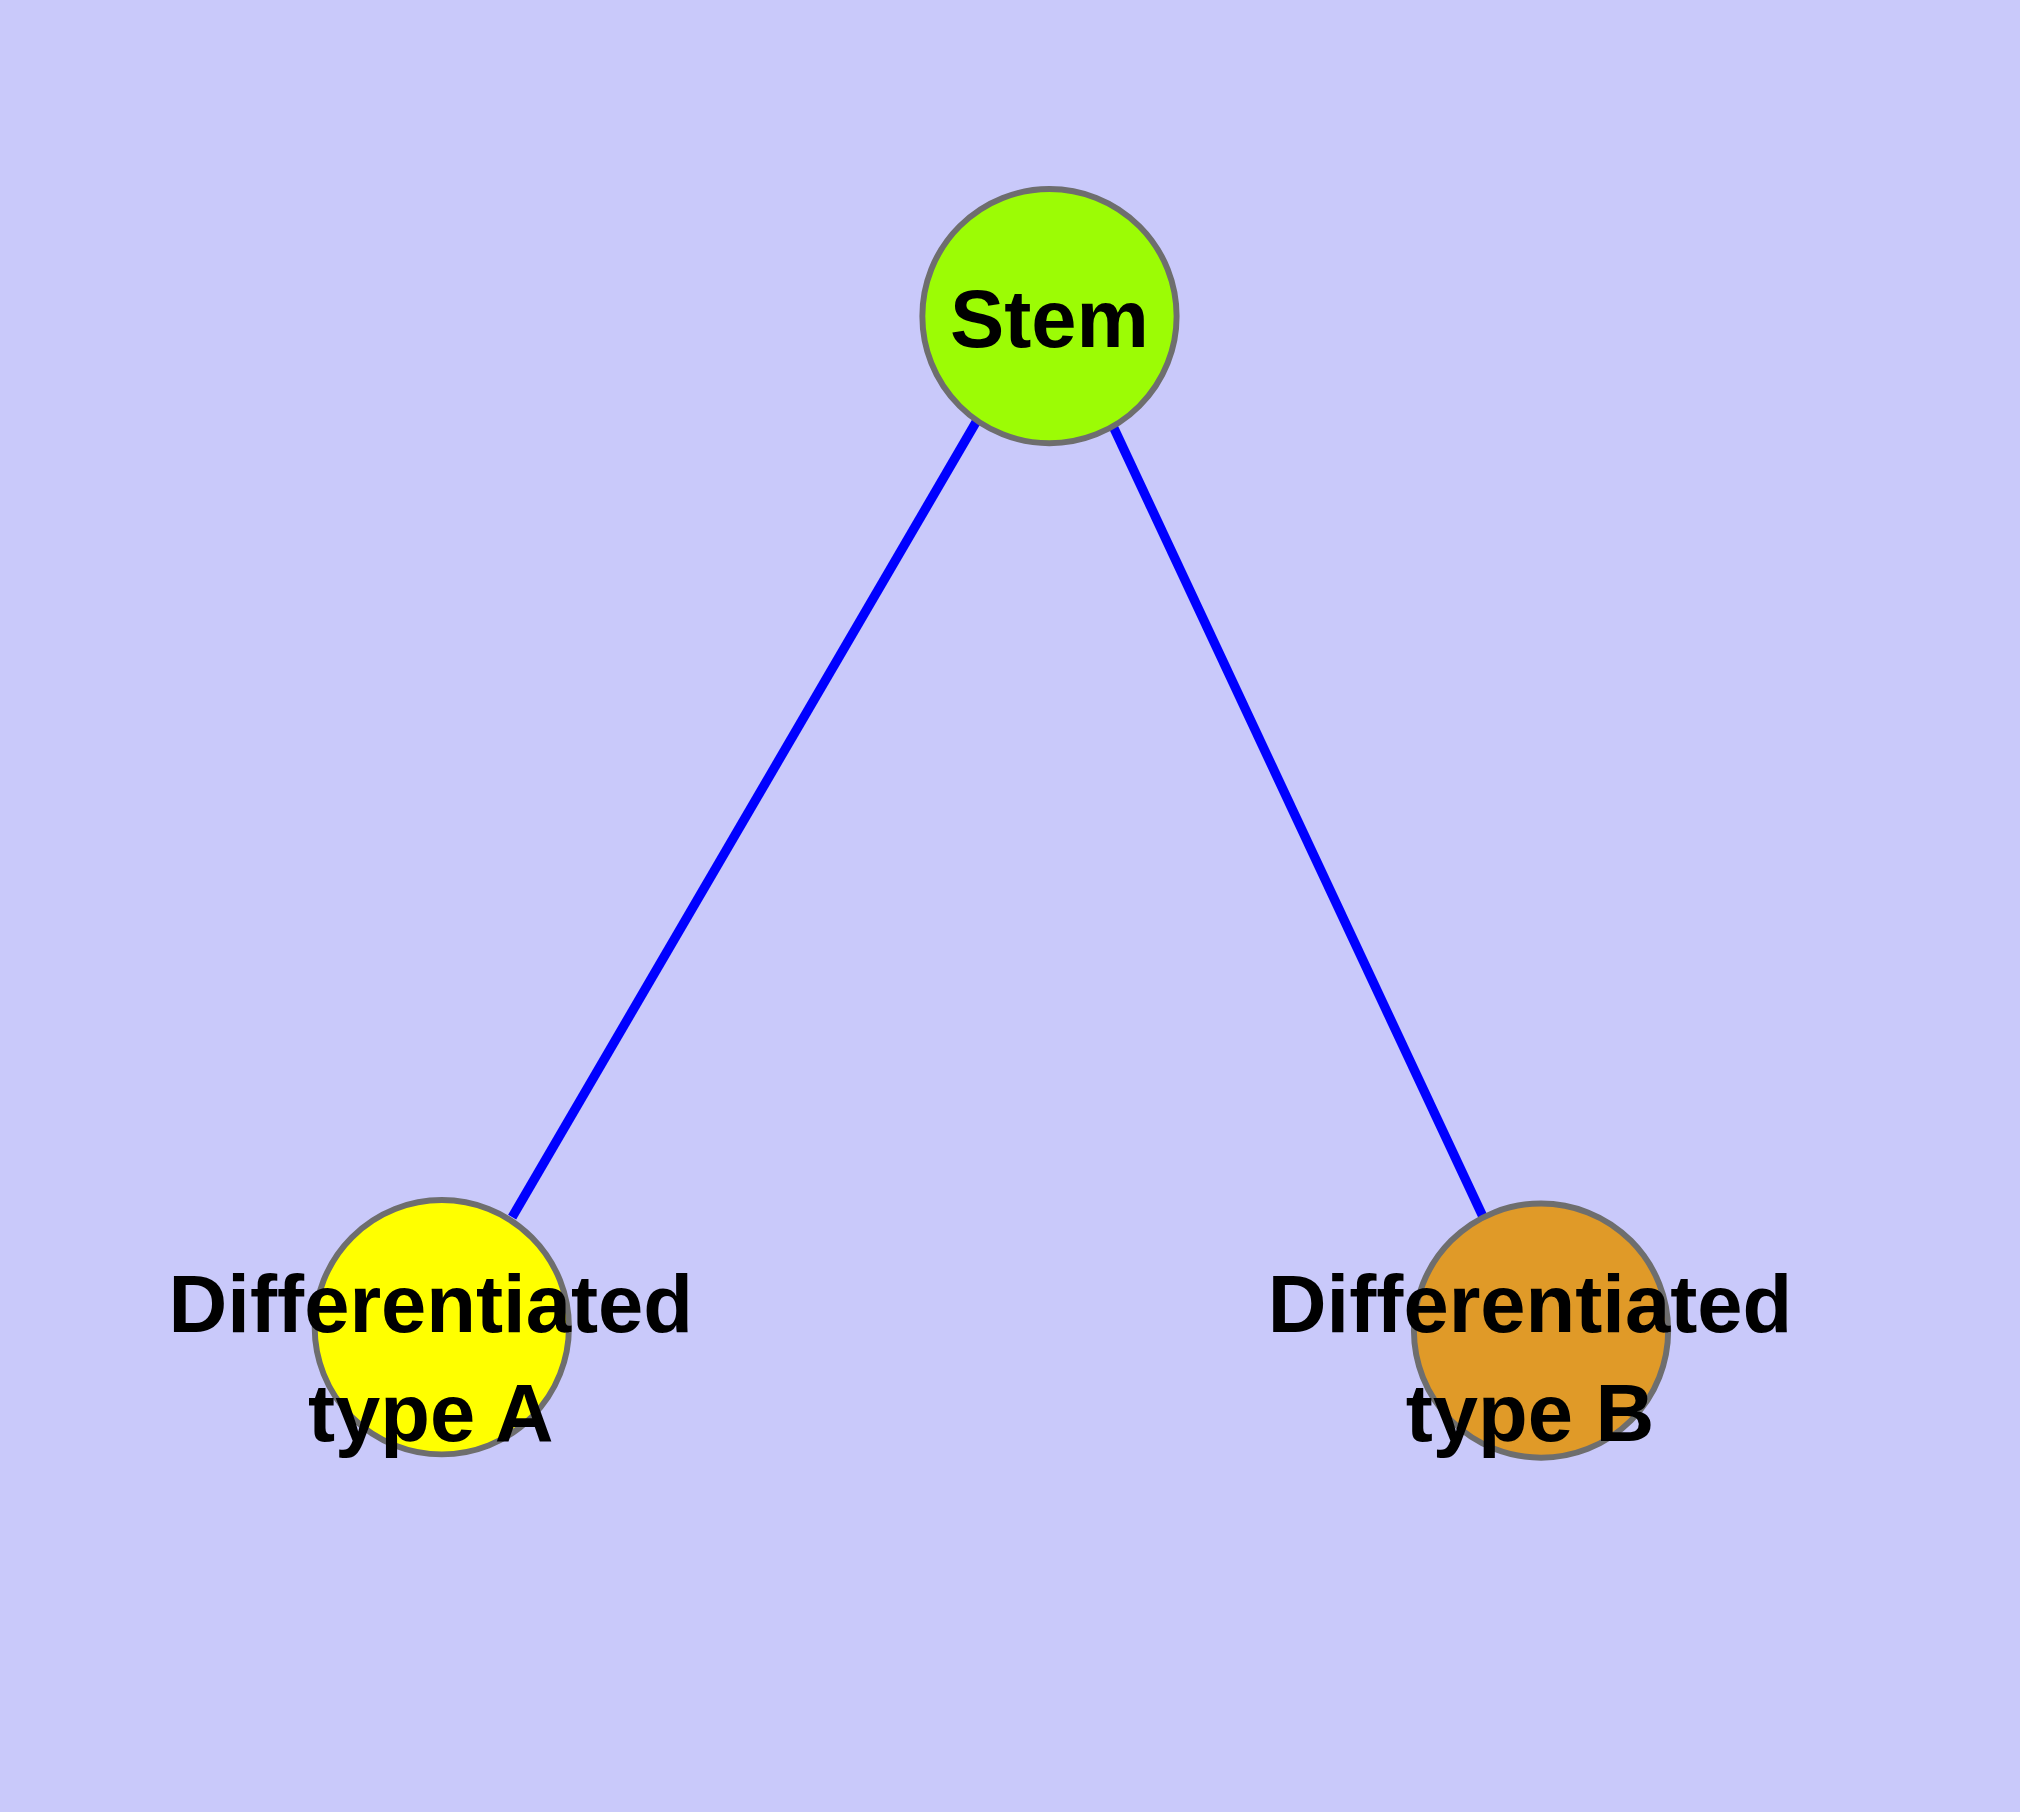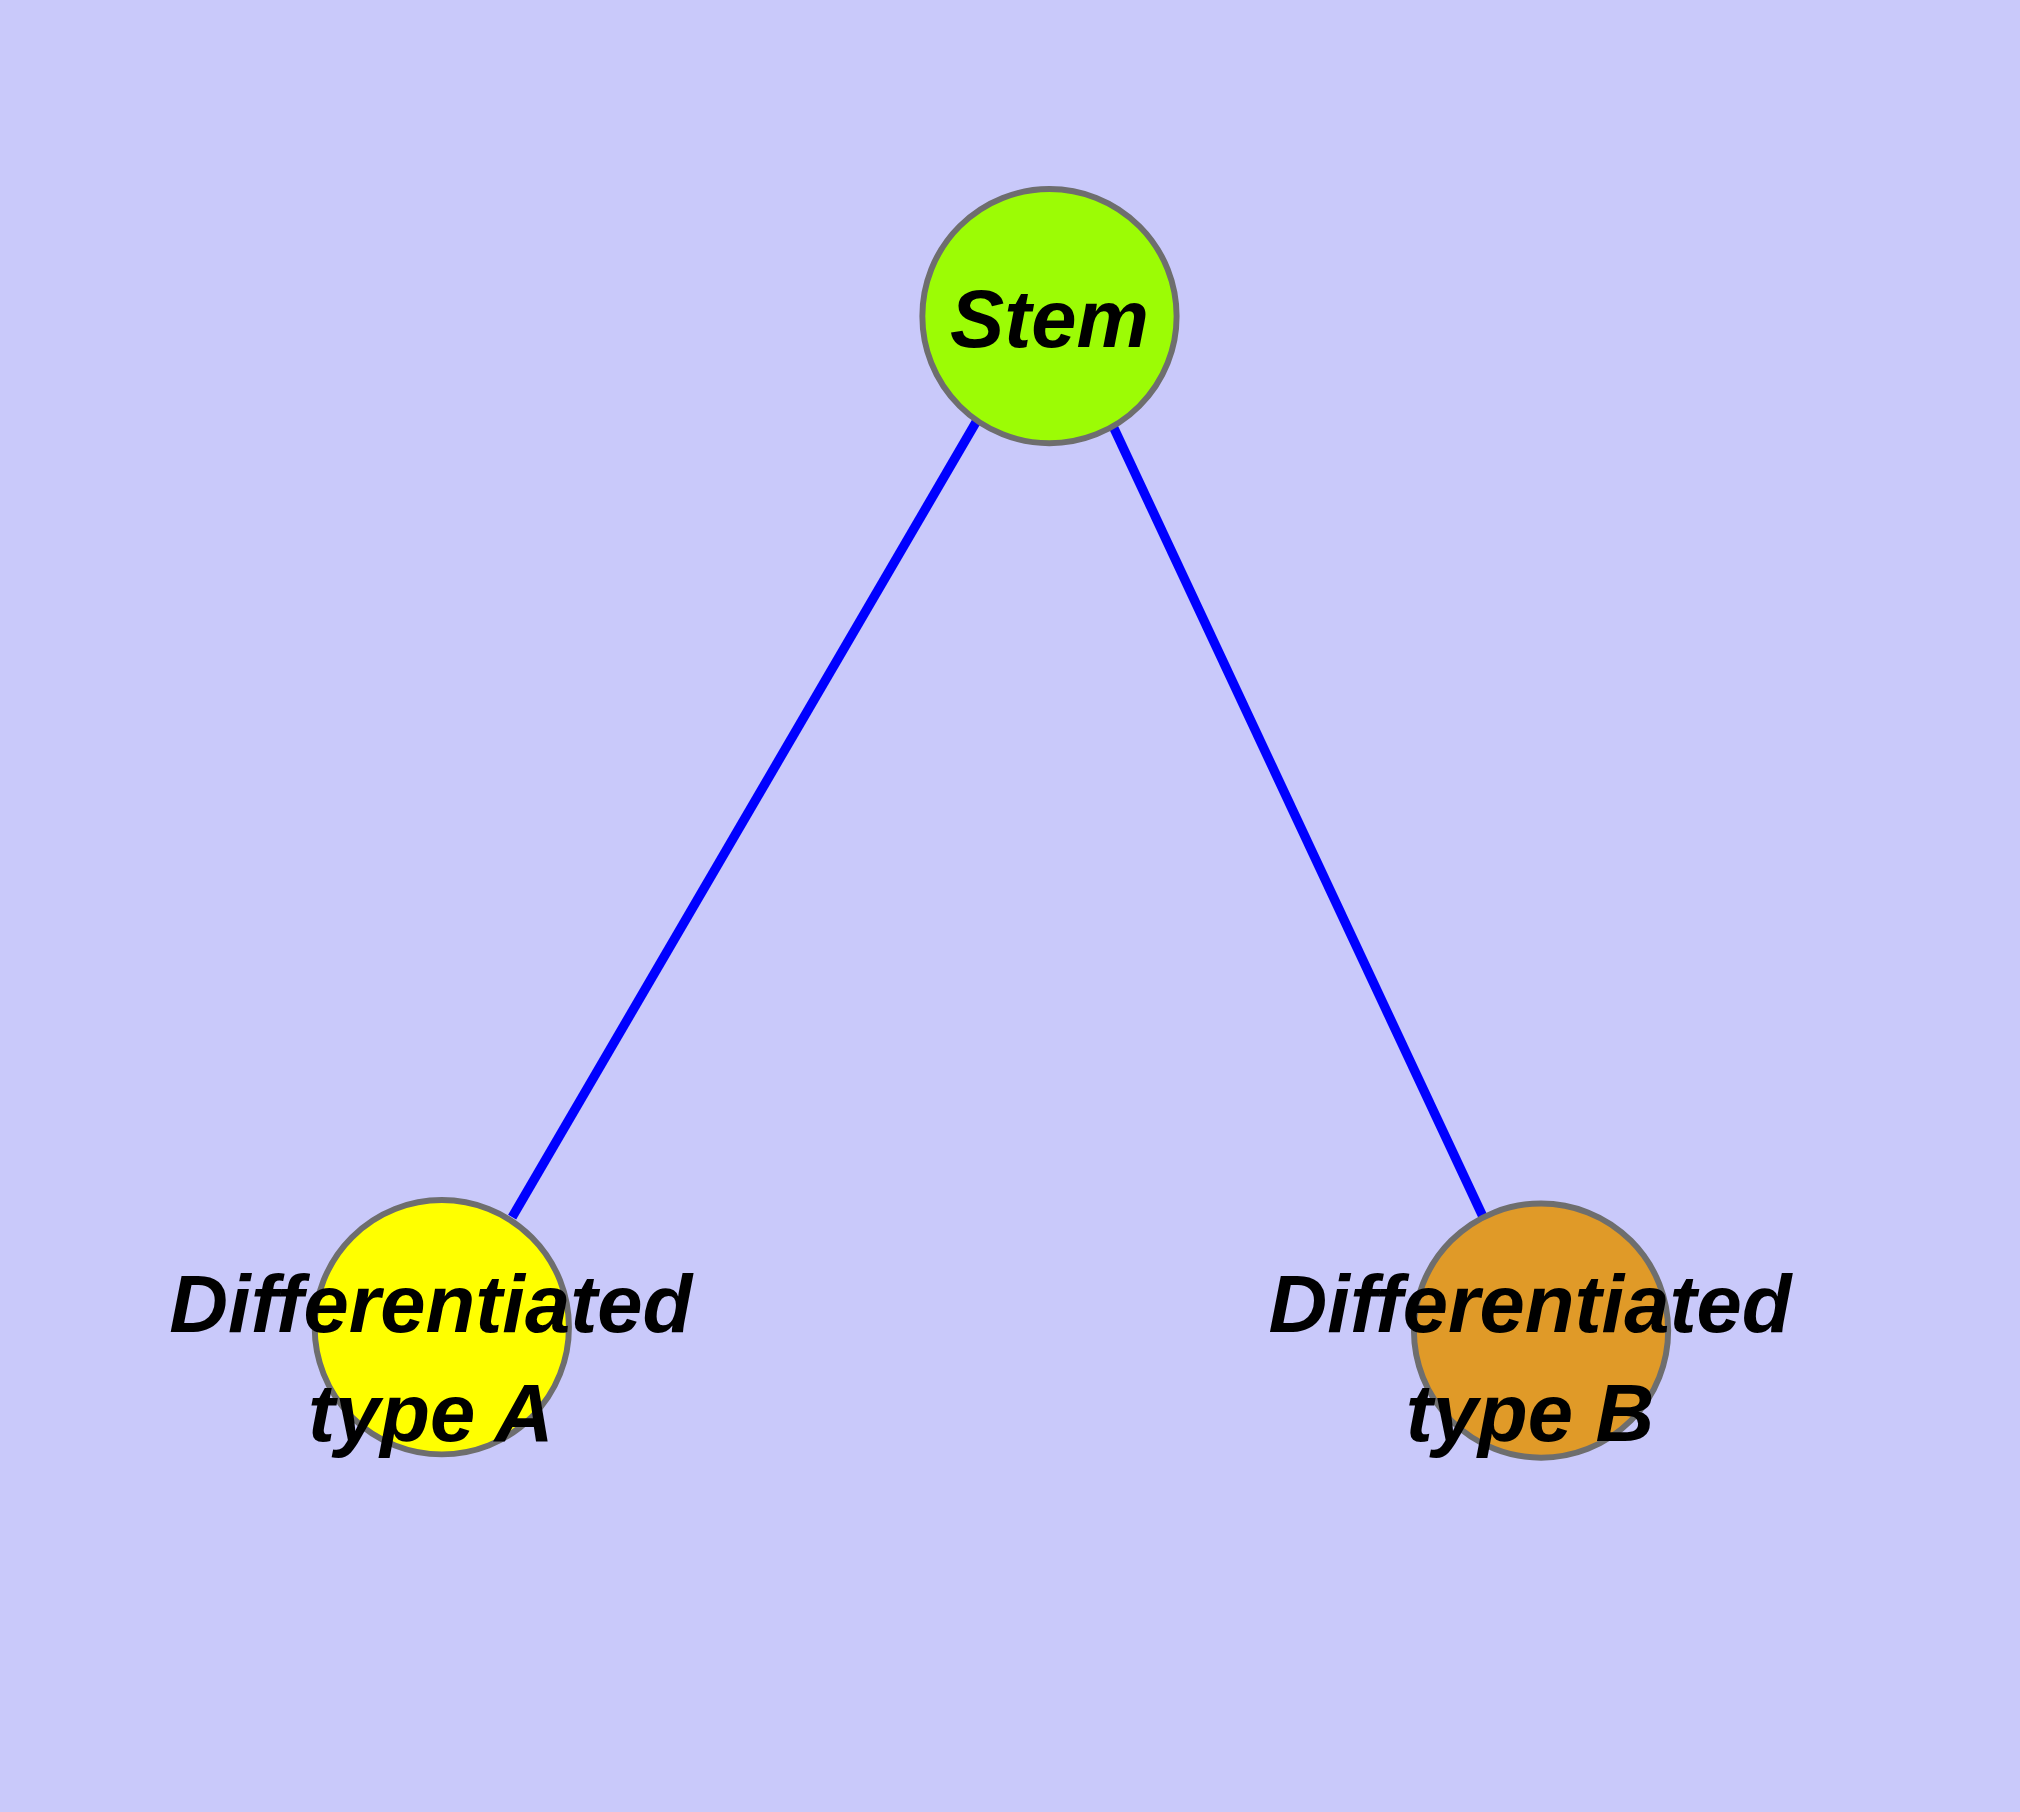--- a/index.html
+++ b/index.html
@@ -47,21 +47,21 @@
     dominant-baseline: alphabetic;
     paint-order: normal;
   }
   .node-label tspan {
     font-family: "Liberation Sans", "DejaVu Sans", sans-serif;
   }
 </style>
 </head>
 <body>
 
-<div id="stage" style="width: 2021px; height: 1812px; font-style: italic;">
+<div id="stage" style="width: 2021px; height: 1812px;">
   <div id="canvas-bg" style="background: rgb(201, 201, 250);"></div>
 
   <svg id="graph-svg" viewBox="0 0 2384 2138" xmlns="http://www.w3.org/2000/svg" style="width: 2021px; height: 1812px;">
 
     <g id="edges-layer">
       <line class="edge-line" id="edge-0" x1="1152" y1="497" x2="604" y2="1436" stroke="#0000ff" stroke-width="11"></line>
       <line class="edge-line" id="edge-1" x1="1313" y1="503" x2="1751" y2="1439" stroke="#0000ff" stroke-width="11"></line>
     </g>
 
     <g id="nodes-layer">

